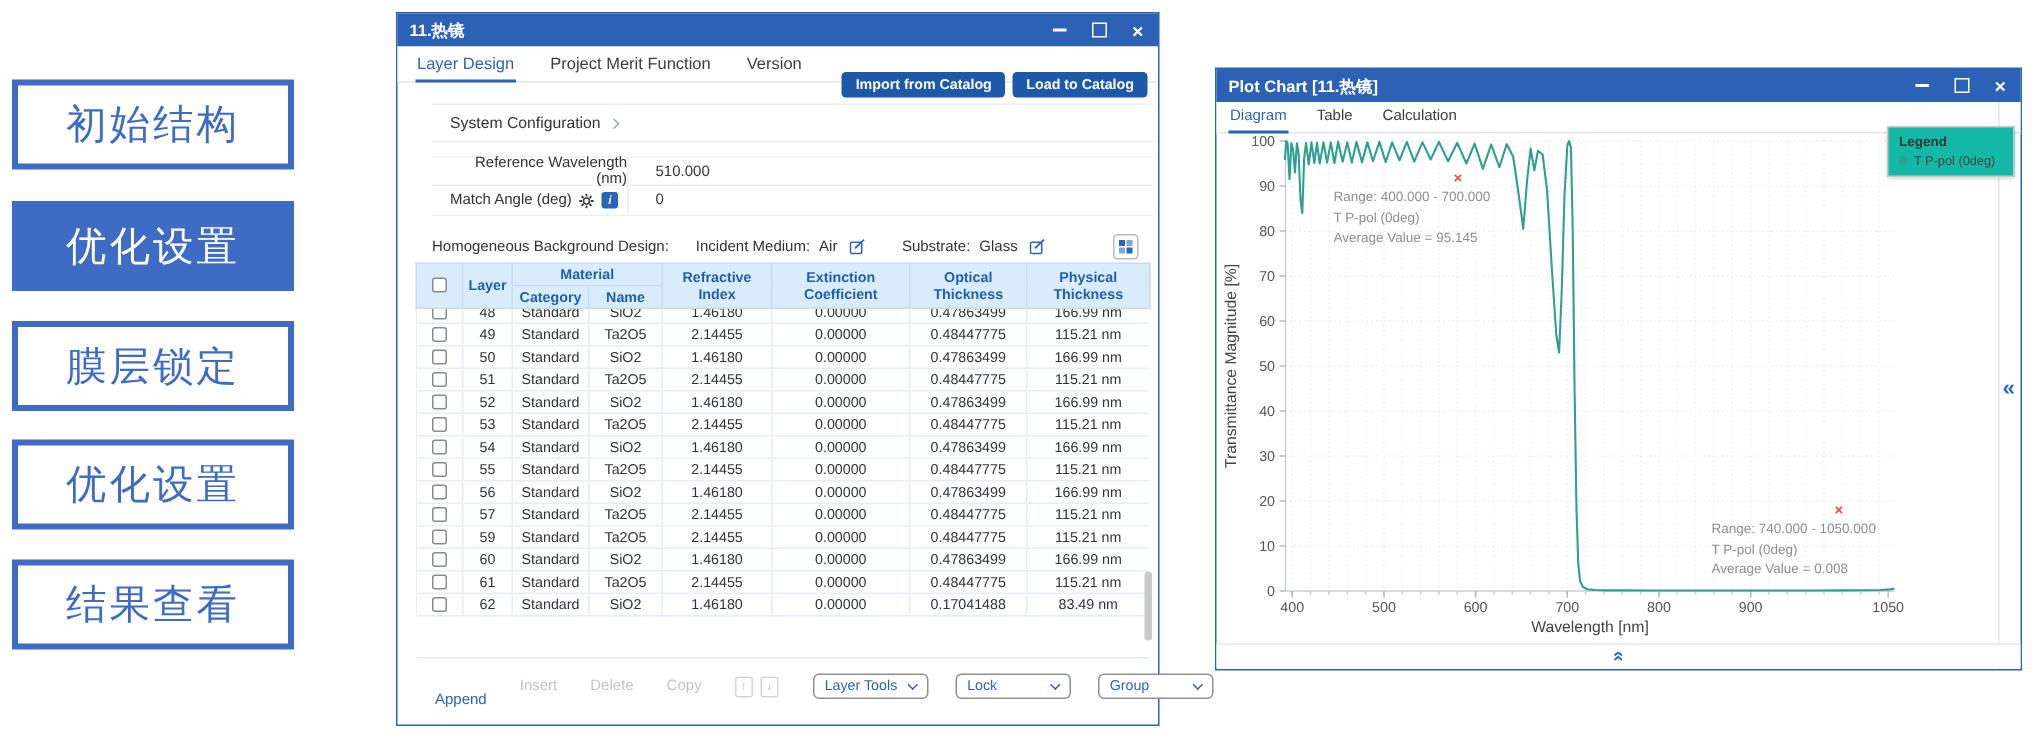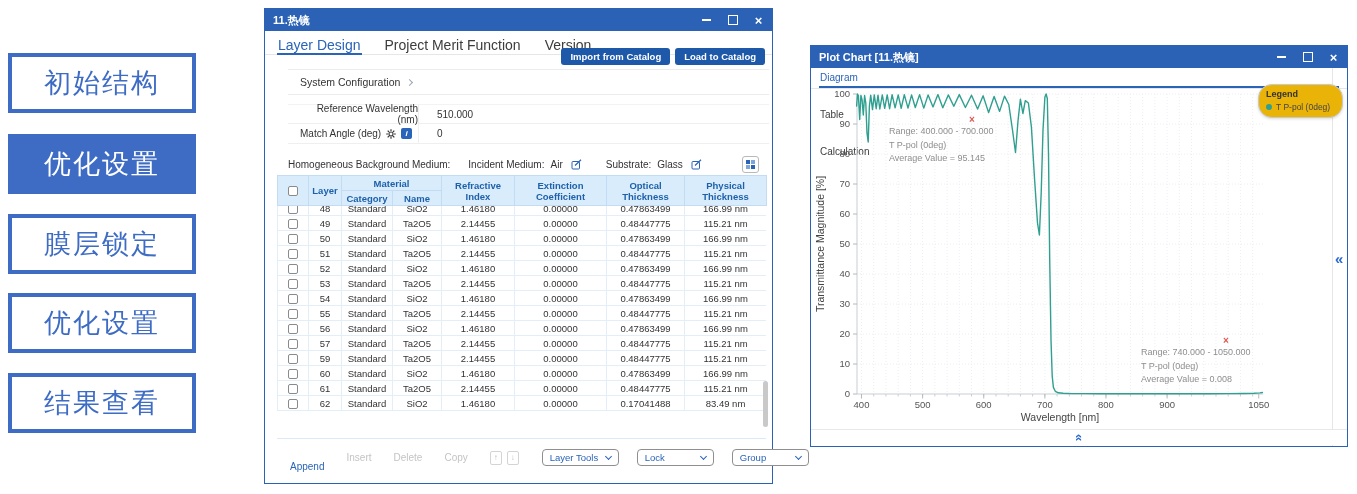--- a/index.html
+++ b/index.html
@@ -19,21 +19,21 @@
     display:flex; align-items:center; padding:0 8px; }
   .titlebar .title { color:#fff; font-size:11px; font-weight:bold; }
   .win-controls { margin-left:auto; display:flex; align-items:center; gap:15px; }
   .wc { width:11px; height:11px; position:relative; cursor:pointer; display:flex; align-items:center; justify-content:center; }
   .wc-min::after { content:""; width:9px; height:2px; background:#fff; display:block; }
   .wc-max::after { content:""; width:8px; height:8px; border:1.5px solid #fff; display:block; }
   .wc-close { color:#fff; font-size:13px; font-weight:bold; line-height:11px; }
 
   .tabbar { position:absolute; left:0; right:0; display:flex; gap:22px; padding:0 12px;
     border-bottom:1px solid #e6e6e6; background:#fff; }
-  .tab { font-size:14px; color:#3c3c3c; padding:6px 1px 5px 1px; cursor:pointer; position:relative; }
+  .tab { font-size:11px; color:#3c3c3c; padding:6px 1px 5px 1px; cursor:pointer; position:relative; }
   .tab.active { color:#2a64b8; }
   .tab.active::after { content:""; position:absolute; left:0; right:0; bottom:-1px; height:2px; background:#2a64b8; }
 
   
   #design-win { left:264px; top:8px; width:509px; height:476px; }
   #design-tabs { top:22px; height:24px; }
   .catalog-btns { position:absolute; top:39px; right:7px; display:flex; gap:5px; }
   .catalog-btn { background:#1e58a9; color:#fff; font-size:9.5px; font-weight:bold;
     border:none; border-radius:3px; height:17px; padding:0 9px; cursor:pointer; }
   #sysconfig { position:absolute; left:23px; right:3px; top:60px; height:26px;
@@ -81,25 +81,25 @@
   .mv-btn { width:12px; height:14px; border:1px solid #d4d4d4; border-radius:2px; color:#c0c0c0;
     font-size:8px; display:inline-flex; align-items:center; justify-content:center; margin-right:5px; }
   .dd { width:77px; height:17px; border:1px solid #8f8f8f; border-radius:4px; margin-left:18px;
     display:flex; align-items:center; padding:0 7px; cursor:pointer; background:#fff; }
   .dd span { font-size:9.5px; color:#2a64b8; }
   .chev-d { width:5px; height:5px; border-right:1.3px solid #2a64b8; border-bottom:1.3px solid #2a64b8;
     transform:rotate(45deg); margin-left:auto; margin-top:-2px; }
 
   
   #plot-win { left:810px; top:45px; width:538px; height:402px;padding-left:43px; }
-  #plot-tabs { top:22px; height:21px; gap:18px; padding:0 8px;flex-direction:column; }
+  #plot-tabs { top:22px; height:21px; gap:18px; padding:0 8px; }
   #plot-tabs .tab { font-size:10px; padding:4px 1px 4px 1px; }
   #chart-svg { position:absolute; left:0; top:43px; }
-  #legend-box { position:absolute; left:447px; top:38px; width:85px; background:#eab308;
-    border:1px solid #c9c9c9; border-radius:14px; padding:4px 7px 5px 7px;
+  #legend-box { position:absolute; left:447px; top:38px; width:85px; background:#14b8a6;
+    border:1px solid #c9c9c9; border-radius:0; padding:4px 7px 5px 7px;
     box-shadow:0 1px 3px rgba(0,0,0,.15); z-index:3; }
   #legend-box .lg-title { font-size:9px; font-weight:bold; color:#333; margin-bottom:3px; }
   .lg-item { display:flex; align-items:center; gap:4px; font-size:8.5px; color:#444; }
   .lg-dot { width:6px; height:6px; border-radius:50%; }
 
   .annotation { position:absolute; font-size:9px; color:#8e8e8e; line-height:13.5px; z-index:2; }
   .ann-close { position:absolute; color:#e0564f; font-size:10px; font-weight:bold; cursor:pointer; z-index:2; }
   #ann1 { left:78px; top:79px; } #ann1-close { left:158px; top:68px; }
   #ann2 { left:330px; top:300px; } #ann2-close { left:412px; top:289px; }
 
@@ -171,21 +171,21 @@
             </g>
           </svg>
         </span>
         <span class="info-chip">i</span>
       </div>
       <div class="field-value">0</div>
     </div>
   </div>
 
   <div id="medium-row">
-    <span>Homogeneous Background Medium:</span>
+    <span>Homogeneous Background Design:</span>
     <span style="width:6px"></span>
     <span>Incident Medium:</span>
     <span>Air</span>
     <span class="edit-ic">
       <svg width="11" height="11" viewBox="0 0 11 11">
           <rect x="1" y="2.5" width="7.5" height="7.5" rx="1" fill="none" stroke="#2a64b8" stroke-width="1"></rect>
           <line x1="4" y1="6.5" x2="10" y2="0.8" stroke="#2a64b8" stroke-width="1.2"></line>
         </svg>
     </span>
     <span style="width:12px"></span>

